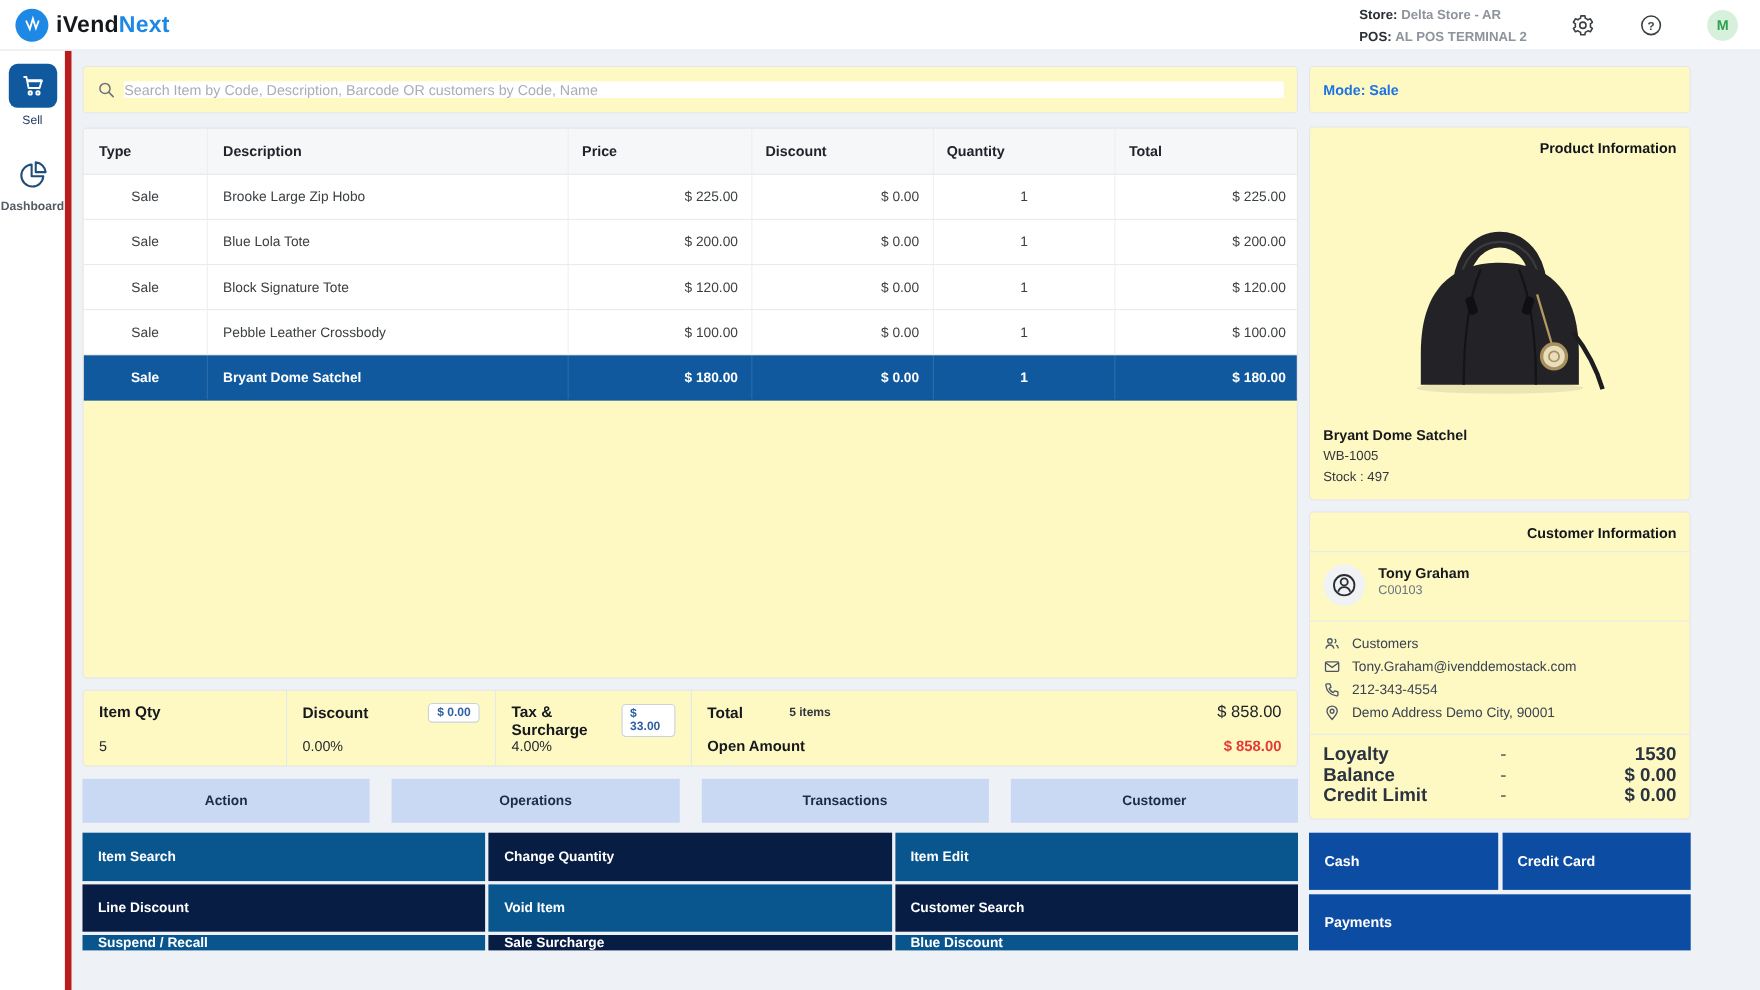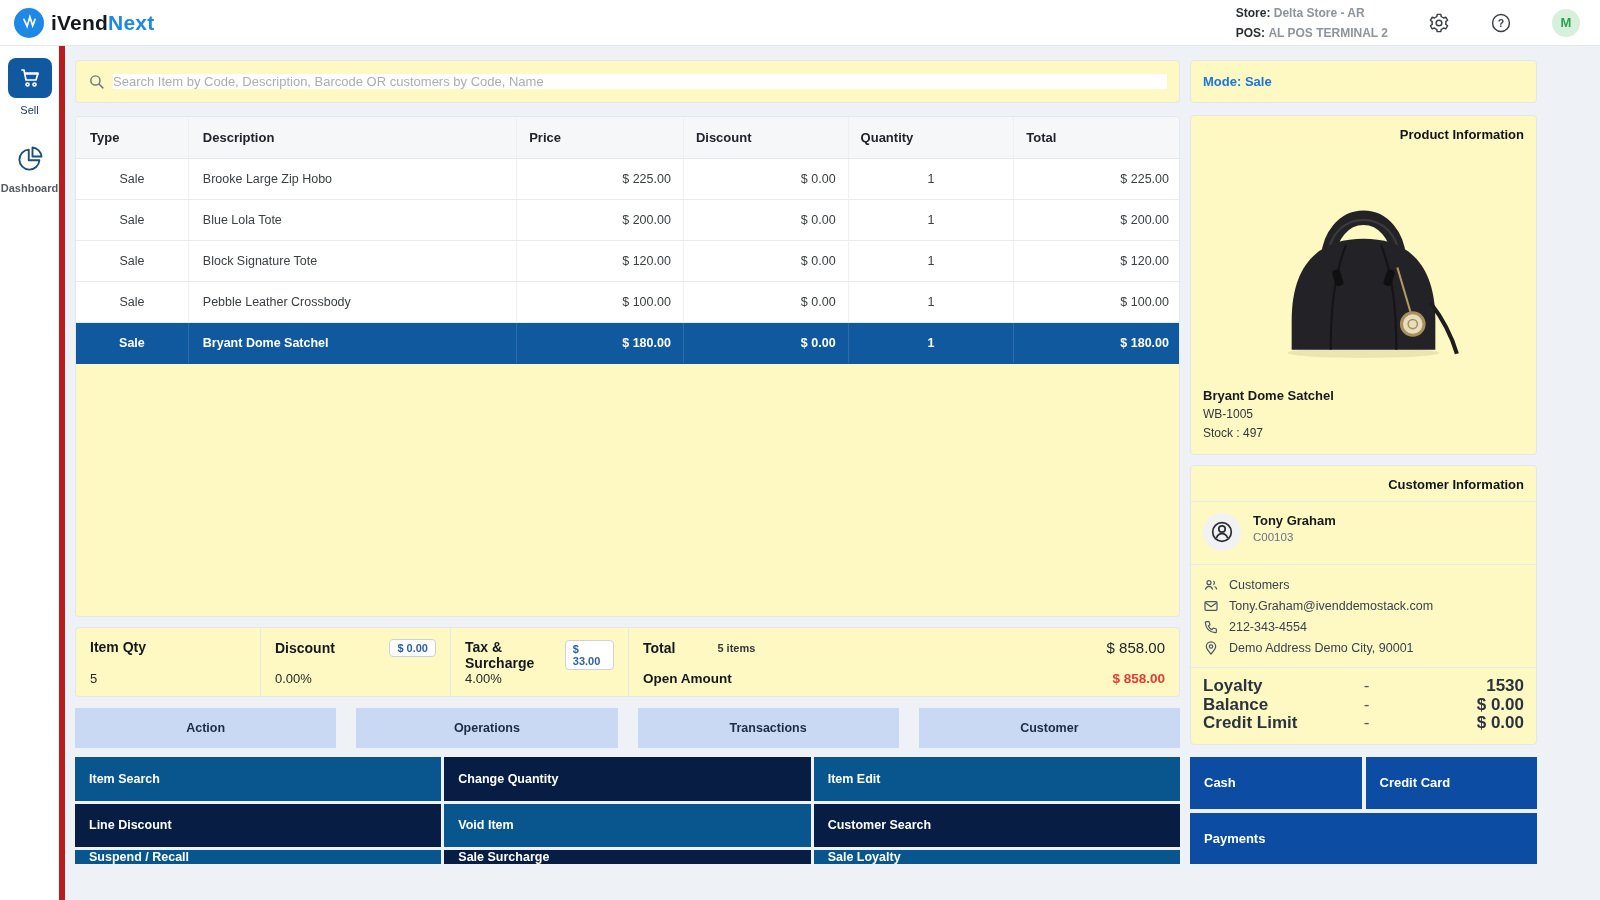--- a/index.html
+++ b/index.html
@@ -282,21 +282,21 @@
 
   <div class="btn-grid">
     <button class="gbtn blue">Item Search</button>
     <button class="gbtn navy">Change Quantity</button>
     <button class="gbtn blue">Item Edit</button>
     <button class="gbtn navy">Line Discount</button>
     <button class="gbtn blue">Void Item</button>
     <button class="gbtn navy">Customer Search</button>
     <button class="gbtn blue">Suspend / Recall</button>
     <button class="gbtn navy">Sale Surcharge</button>
-    <button class="gbtn blue">Sale Loyalty</button>
+    <button class="gbtn blue">Blue Discount</button>
   </div>
 
   <div class="card mode-card">Mode: Sale</div>
 
   <div class="card product-card">
     <div class="panel-title">Product Information</div>
     <div class="bag-wrap">
       <svg width="195" height="195" viewBox="0 0 190 190">
         <ellipse cx="95" cy="181" rx="74" ry="5" fill="rgba(0,0,0,0.08)"></ellipse>
         <path d="M60 96 C60 34, 130 34, 130 96" stroke="#232326" stroke-width="14" fill="none" stroke-linecap="round"></path>

